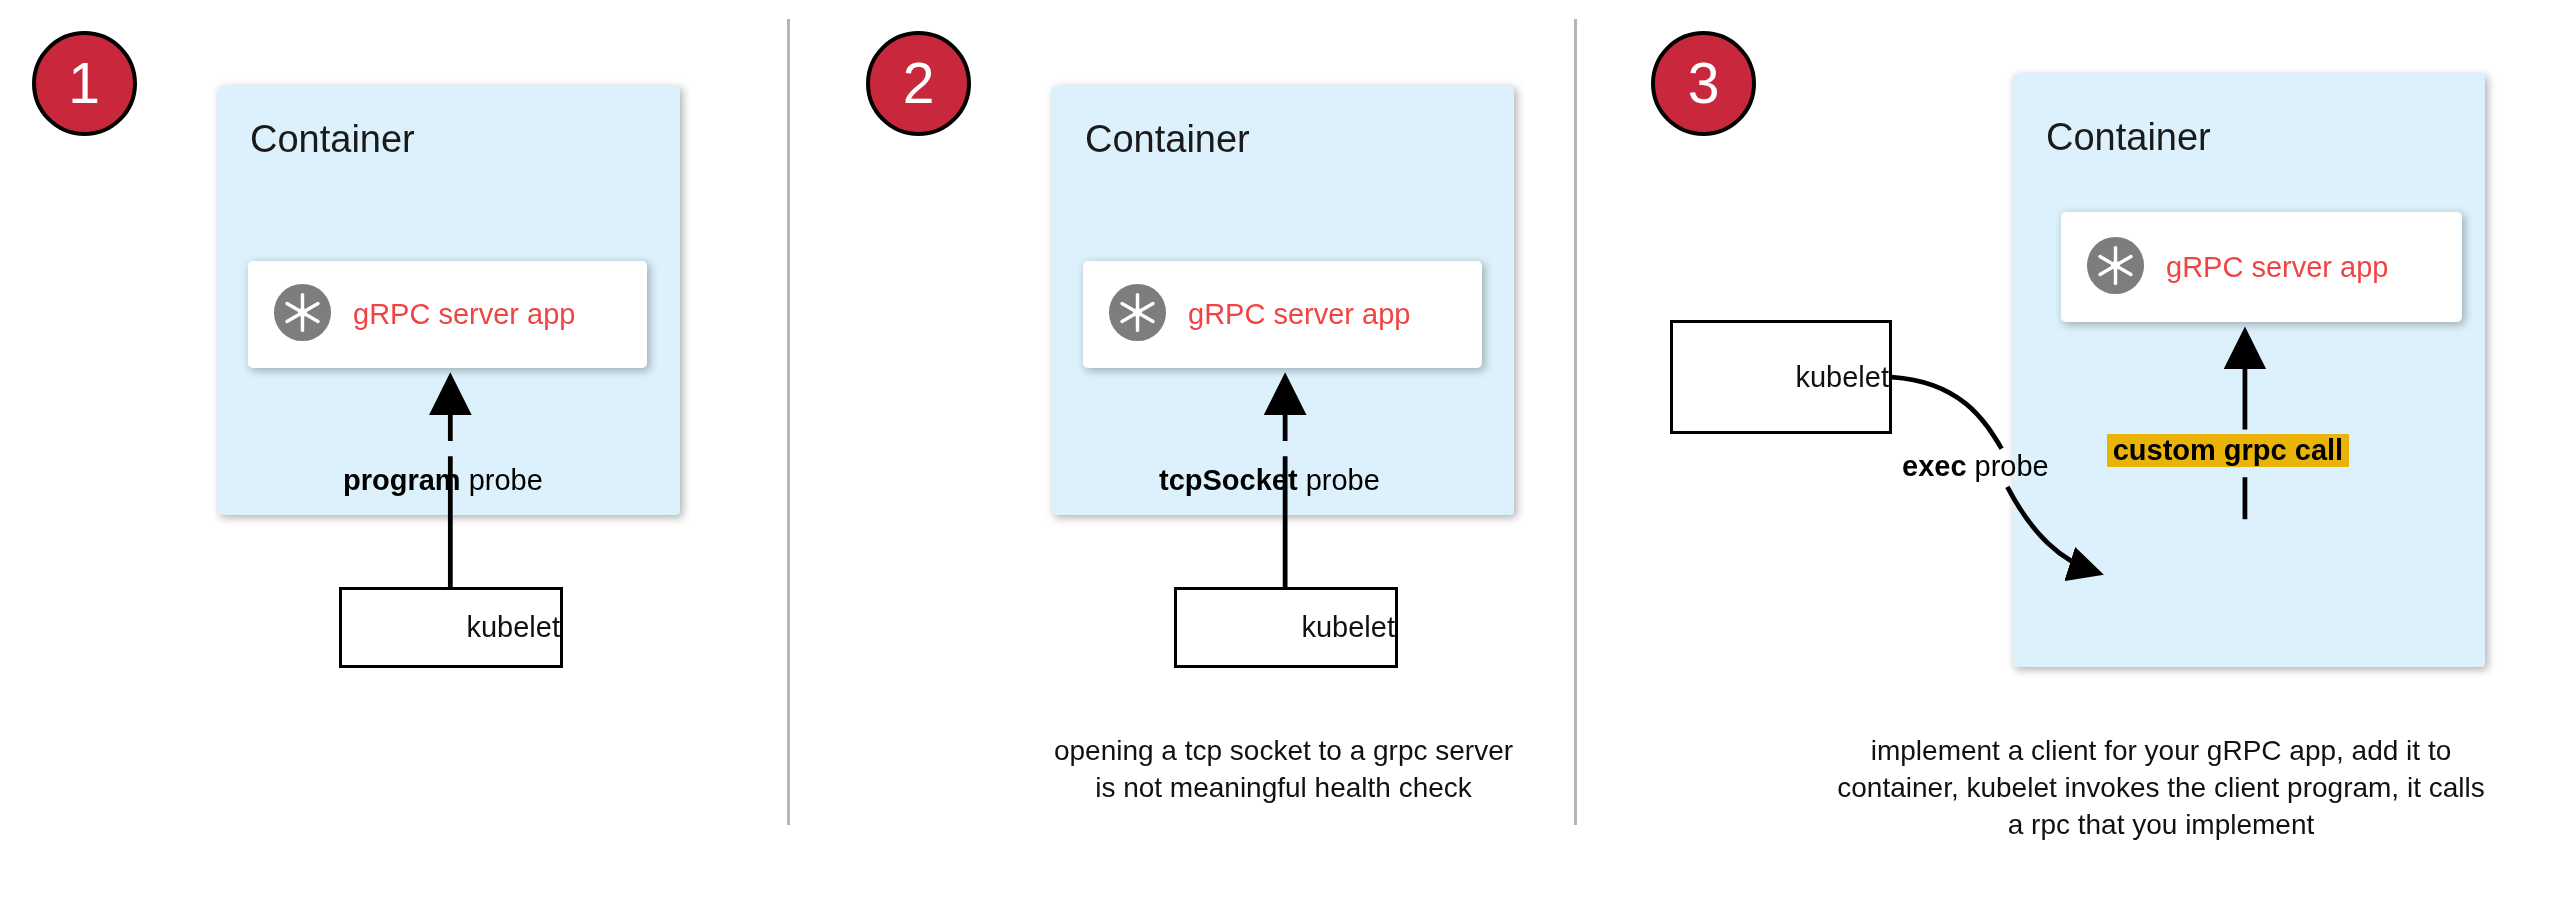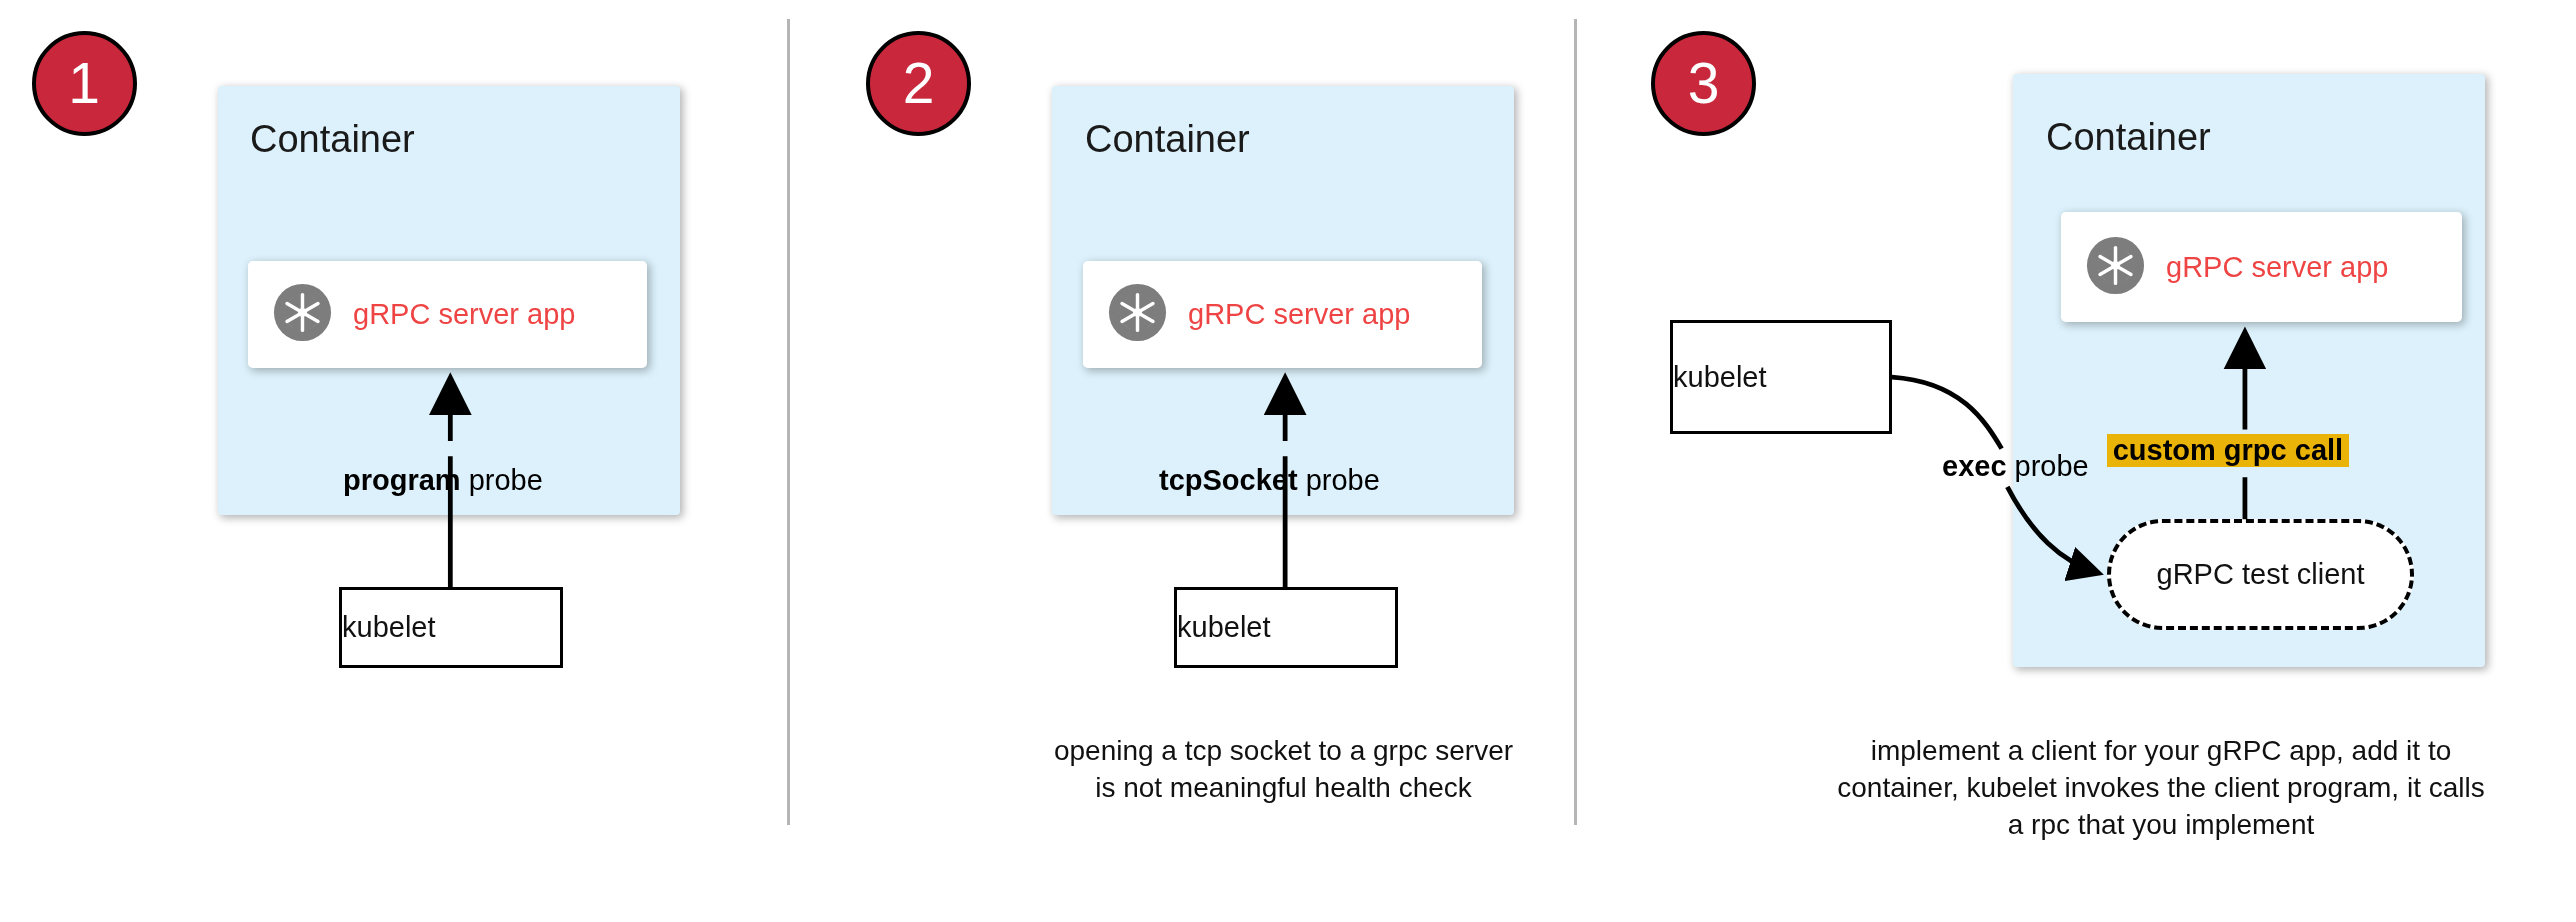--- a/index.html
+++ b/index.html
@@ -86,21 +86,21 @@
   }
 
   
   .plain-box {
     position: absolute;
     background: #ffffff;
     border: 3.8px solid #000000;
     box-sizing: border-box;
     display: flex;
     align-items: center;
-    justify-content: flex-start;
+    justify-content: flex-end;
   }
   .plain-box-label {
     font-size: 29px;
     color: #111111;
     white-space: nowrap;
   }
 
   
   .dashed-pill {
     position: absolute;
@@ -280,25 +280,22 @@
         <circle cx="31" cy="31" r="4.6" fill="#ffffff"></circle>
       </svg>
     </span>
     <span class="app-card-label">gRPC server app</span>
   </div>
 
   <div class="plain-box" style="left:1670px; top:320px; width:222px; height:114px;">
     <span class="plain-box-label">kubelet</span>
   </div>
 
-  <div class="dashed-pill" style="left:2107px; top:519px; width:307px; height:111px;">
-    <span class="dashed-pill-label">gRPC test client</span>
-  </div>
-
-  <div class="edge-label" style="left:1902px; top:450px;margin-left:40px;">
+
+  <div class="edge-label" style="left:1902px; top:450px;">
     <span class="strong">exec</span><span> probe</span>
   </div>
 
   <div class="edge-label boxed-blue" style="left:2107px; top:434px;">custom grpc call</div>
 
   <div class="caption" style="left:1827px; top:733px; width:668px;">implement a client for your gRPC app, add it to container, kubelet invokes the client program, it calls a rpc that you implement</div>
 
   <svg class="arrow-layer" viewBox="0 0 2700 967">
     <defs>
       <marker id="arrowhead" markerWidth="9" markerHeight="9" refX="7" refY="4.5" orient="auto" markerUnits="strokeWidth">

